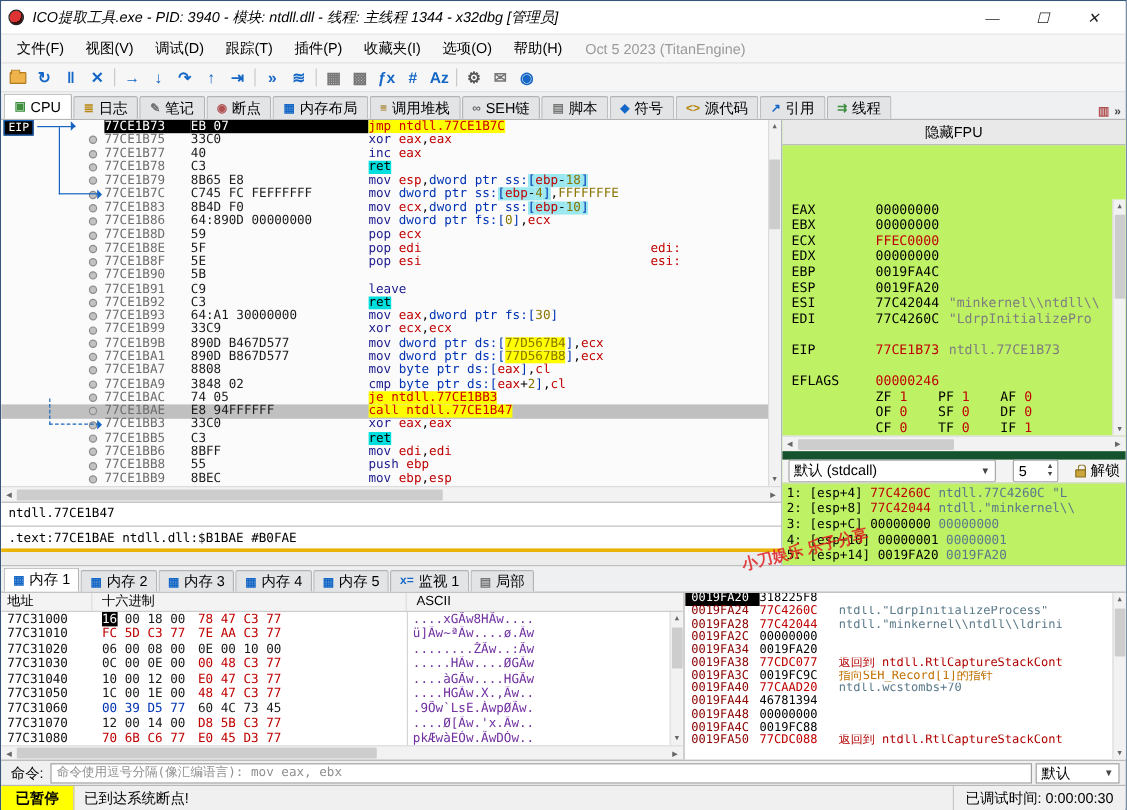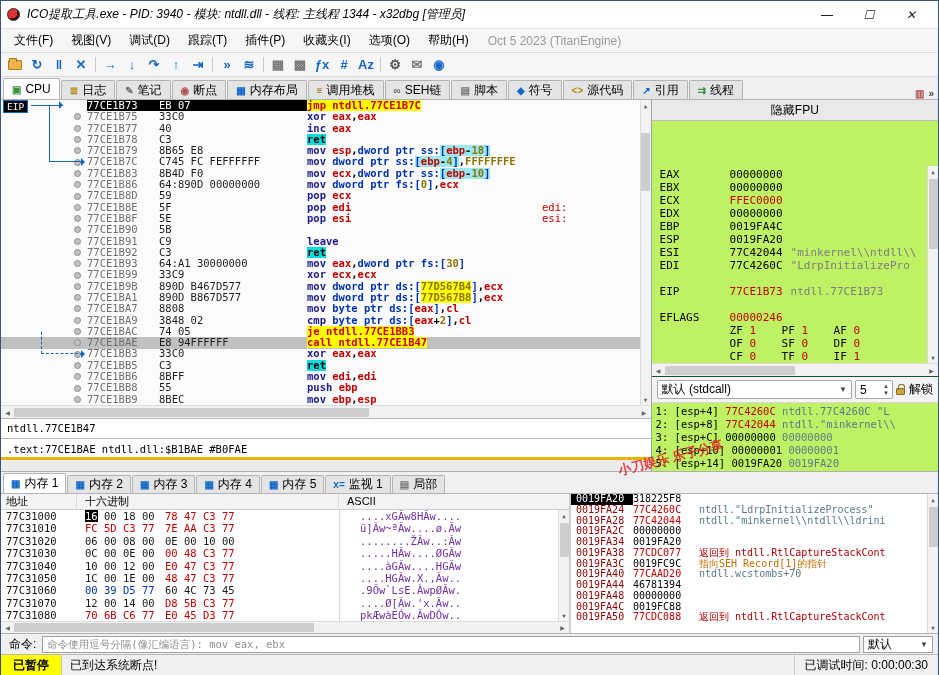--- a/index.html
+++ b/index.html
@@ -39,21 +39,21 @@
   .disasm-pane { width: 652px; border-right: 1px solid #9aa4ae; display: flex; flex-direction: column; background: #fbfbfb; }
   .disasm-rows { position: relative; height: 305px; overflow: hidden; font-family: "DejaVu Sans Mono", monospace; font-size: 10.5px; }
   .drow { display: flex; height: 11.3px; line-height: 11.4px; white-space: pre; align-items: center; }
   .drow.sel { background: #c0c0c0; }
   .gut { width: 66px; flex: 0 0 auto; }
   .bp { width: 20px; flex: 0 0 auto; display: flex; align-items: center; justify-content: center; }
   .bp i { width: 7px; height: 7px; border-radius: 50%; background: #c2c2c2; border: 1px solid #8d8d8d; }
   .daddr { width: 72px; flex: 0 0 auto; color: #6e6e6e; }
   .daddr.eip, .dbytes.eip { background: #000; color: #fff; }
   .dbytes { width: 148px; flex: 0 0 auto; color: #1c1c1c; }
-  .ddis { width: 235px; flex: 0 0 auto; overflow: hidden; font-weight: bold; }
+  .ddis { width: 235px; flex: 0 0 auto; overflow: hidden; }
   .dcmt { flex: 1; color: #c00000; overflow: hidden; }
   .mn { color: #1a1a8c; }
   .hl-jmp { background: #ffff00; color: #cc0000; }
   .hl-ret { background: #00dede; color: #000; }
   .t-reg { color: #c00000; }
   .t-mem { color: #0033b3; }
   .t-imm { color: #8a7500; }
   .t-addr { background: #ffff00; color: #8a7500; }
   .t-stk { background: #9be8f0; }
   .eipbox { position: absolute; left: 2px; top: 0px; background: #000; color: #fff; font-size: 9.5px; padding: 0 3px; border: 1px solid #1565c0; line-height: 11px; z-index: 5; }
@@ -81,21 +81,21 @@
   .reg-pane { width: 287px; display: flex; flex-direction: column; background: #bef264; }
   .reg-header { height: 21px; background: #e9e9e9; border-bottom: 1px solid #bdbdbd; display: flex; align-items: center; justify-content: center; flex: 0 0 auto; }
   .reg-rows { position: relative; flex: 1; overflow: hidden; font-family: "DejaVu Sans Mono", monospace; font-size: 11px; padding: 2px 0 0 8px; margin-top: 45px; }
   .rrow { height: 13px; line-height: 13px; white-space: pre; }
   .rname { display: inline-block; width: 70px; }
   .rval.chg { color: #c00000; }
   .rcmt { color: #7e7e7e; padding-left: 8px; }
   .rcmt.red { color: #c00000; }
   .fn { color: #000; } .fv { color: #c00000; }
   .fpair { display: inline-block; width: 52px; }
-  .conv-bar { height: 26px; border-top: 1px solid #14532d; display: flex; align-items: center; gap: 3px; padding: 0 5px; background: #f3f3f3; flex: 0 0 auto; }
+  .conv-bar { height: 26px; border-top: 7px solid #14532d; display: flex; align-items: center; gap: 14px; padding: 0 5px; background: #f3f3f3; flex: 0 0 auto; }
   .dropdown { background: #fff; border: 1px solid #a8a8a8; height: 19px; display: flex; align-items: center; padding: 0 4px; gap: 6px; border-radius: 2px; }
   .dropdown .caret { font-size: 8px; color: #444; }
   .spinner { background: #fff; border: 1px solid #a8a8a8; height: 19px; width: 38px; display: flex; align-items: center; border-radius: 2px; }
   .spinner .num { flex: 1; padding-left: 4px; }
   .spinner .updown { width: 12px; font-size: 6px; color: #444; line-height: 7px; text-align: center; }
   .lockwrap { display: flex; align-items: center; gap: 4px; }
   .lock-glyph { width: 9px; height: 7px; background: #caa63c; border: 1px solid #8a7020; border-radius: 1px; position: relative; margin-top: 3px; }
   .lock-glyph::before { content:""; position: absolute; top: -5px; left: 1px; width: 5px; height: 5px; border: 1px solid #8a7020; border-bottom: none; border-radius: 3px 3px 0 0; }
   .args { flex: 0 0 auto; height: 69px; font-family: "DejaVu Sans Mono", monospace; font-size: 10.5px; padding: 2px 0 0 4px; border-top: 1px solid #d8d8d8; overflow: hidden; }
   .arow { height: 13px; line-height: 13px; white-space: pre; }
@@ -115,21 +115,21 @@
   .mh-hex { width: 262px; padding-left: 8px; border-right: 1px solid #dcdcdc; }
   .mh-ascii { flex: 1; padding-left: 8px; }
   .mem-rows { position: relative; flex: 1; font-family: "DejaVu Sans Mono", monospace; font-size: 10.5px; overflow: hidden; }
   .mrow { display: flex; height: 12.4px; line-height: 12.5px; white-space: pre; }
   .maddr { width: 76px; flex: 0 0 auto; padding-left: 5px; color: #101010; }
   .mg { width: 80px; flex: 0 0 auto; }
   .mg1 { margin-left: 8px; }
   .mfill { width: 94px; flex: 0 0 auto; }
   .c-k { color: #1a1a1a; } .c-r { color: #c00000; } .c-b { color: #0033b3; }
   .selb { background: #000; color: #fff; }
-  .mascii { flex: 1; border-left: 1px solid #d4d4d4; padding-left: 20px; color: #7030a0; overflow: hidden; }
+  .mascii { flex: 1; border-left: 1px solid #d4d4d4; padding-left: 4px; color: #7030a0; overflow: hidden; }
 
   .stack { flex: 1; position: relative; font-family: "DejaVu Sans Mono", monospace; font-size: 10px; overflow: hidden; background: #fff; }
   .srow { display: flex; height: 10.77px; line-height: 10.9px; white-space: pre; }
   .saddr { width: 62px; flex: 0 0 auto; padding-left: 5px; color: #8b0000; }
   .saddr.sel { background: #000; color: #fff; }
   .sval { width: 66px; flex: 0 0 auto; }
   .sval.ptr { color: #c00000; }
   .scmt { flex: 1; color: #5a7a8a; overflow: hidden; }
   .scmt.ret { color: #b00000; }
   .scmt.seh { color: #c07000; }

